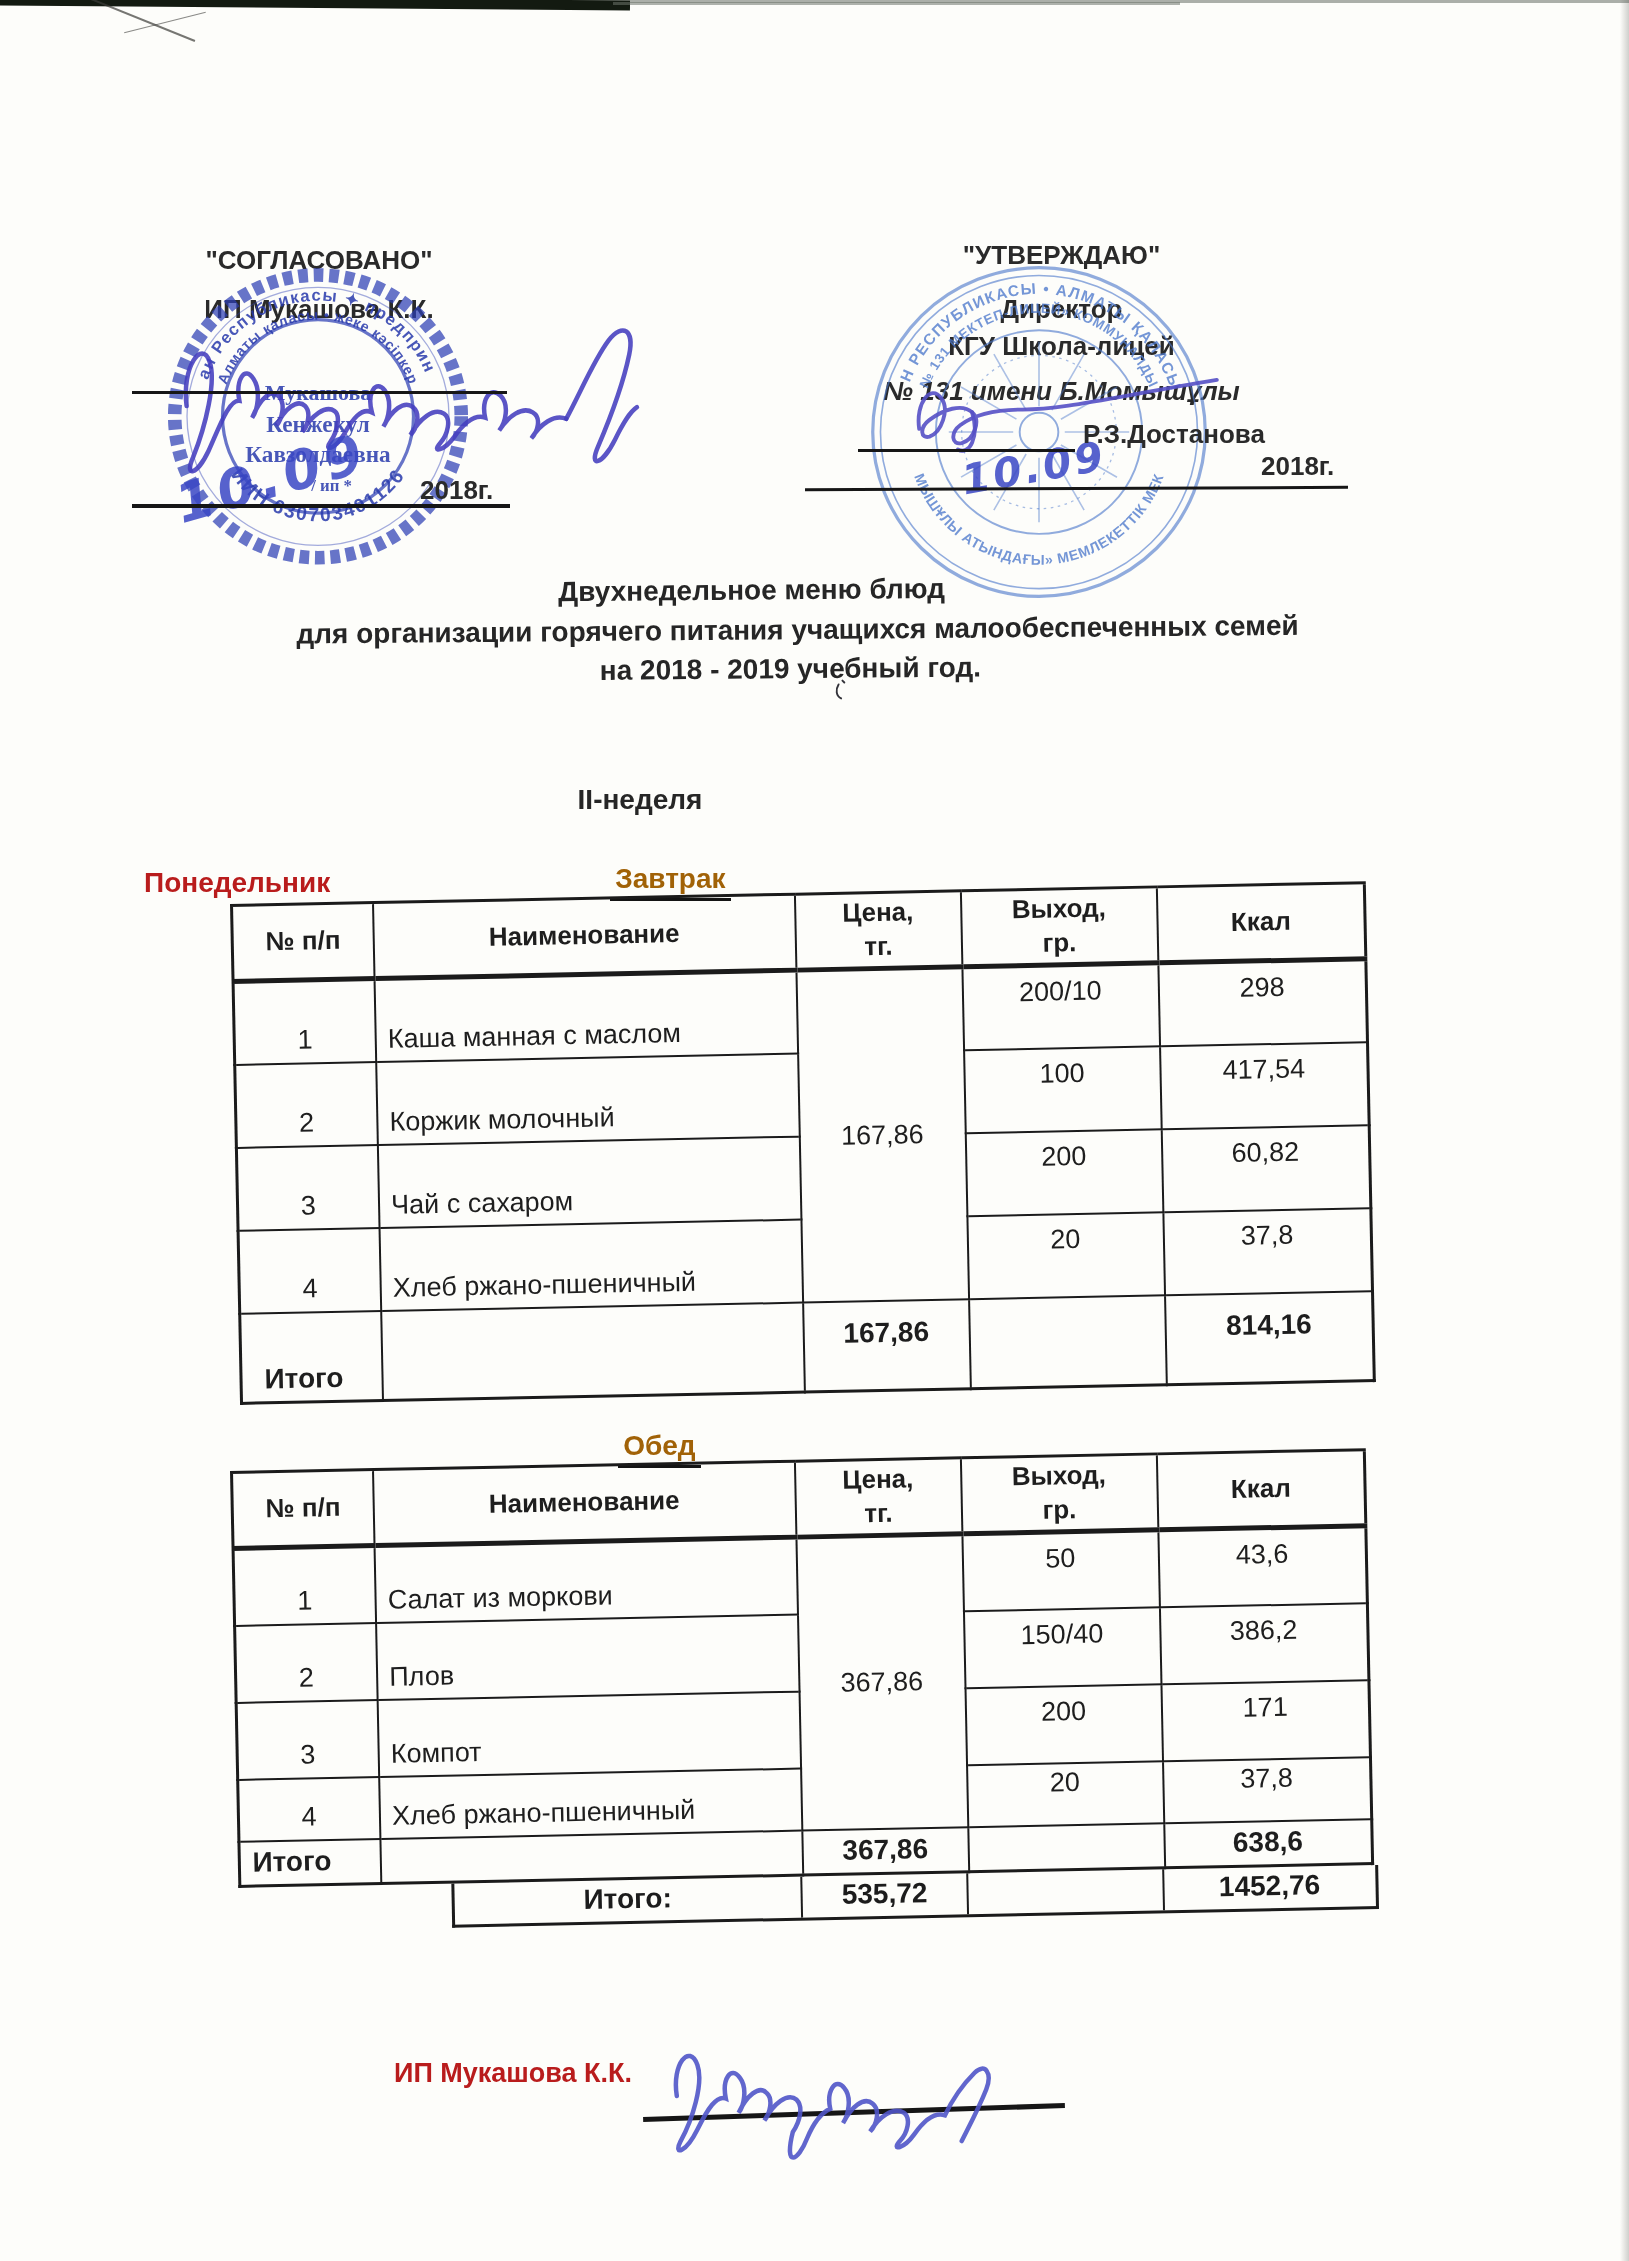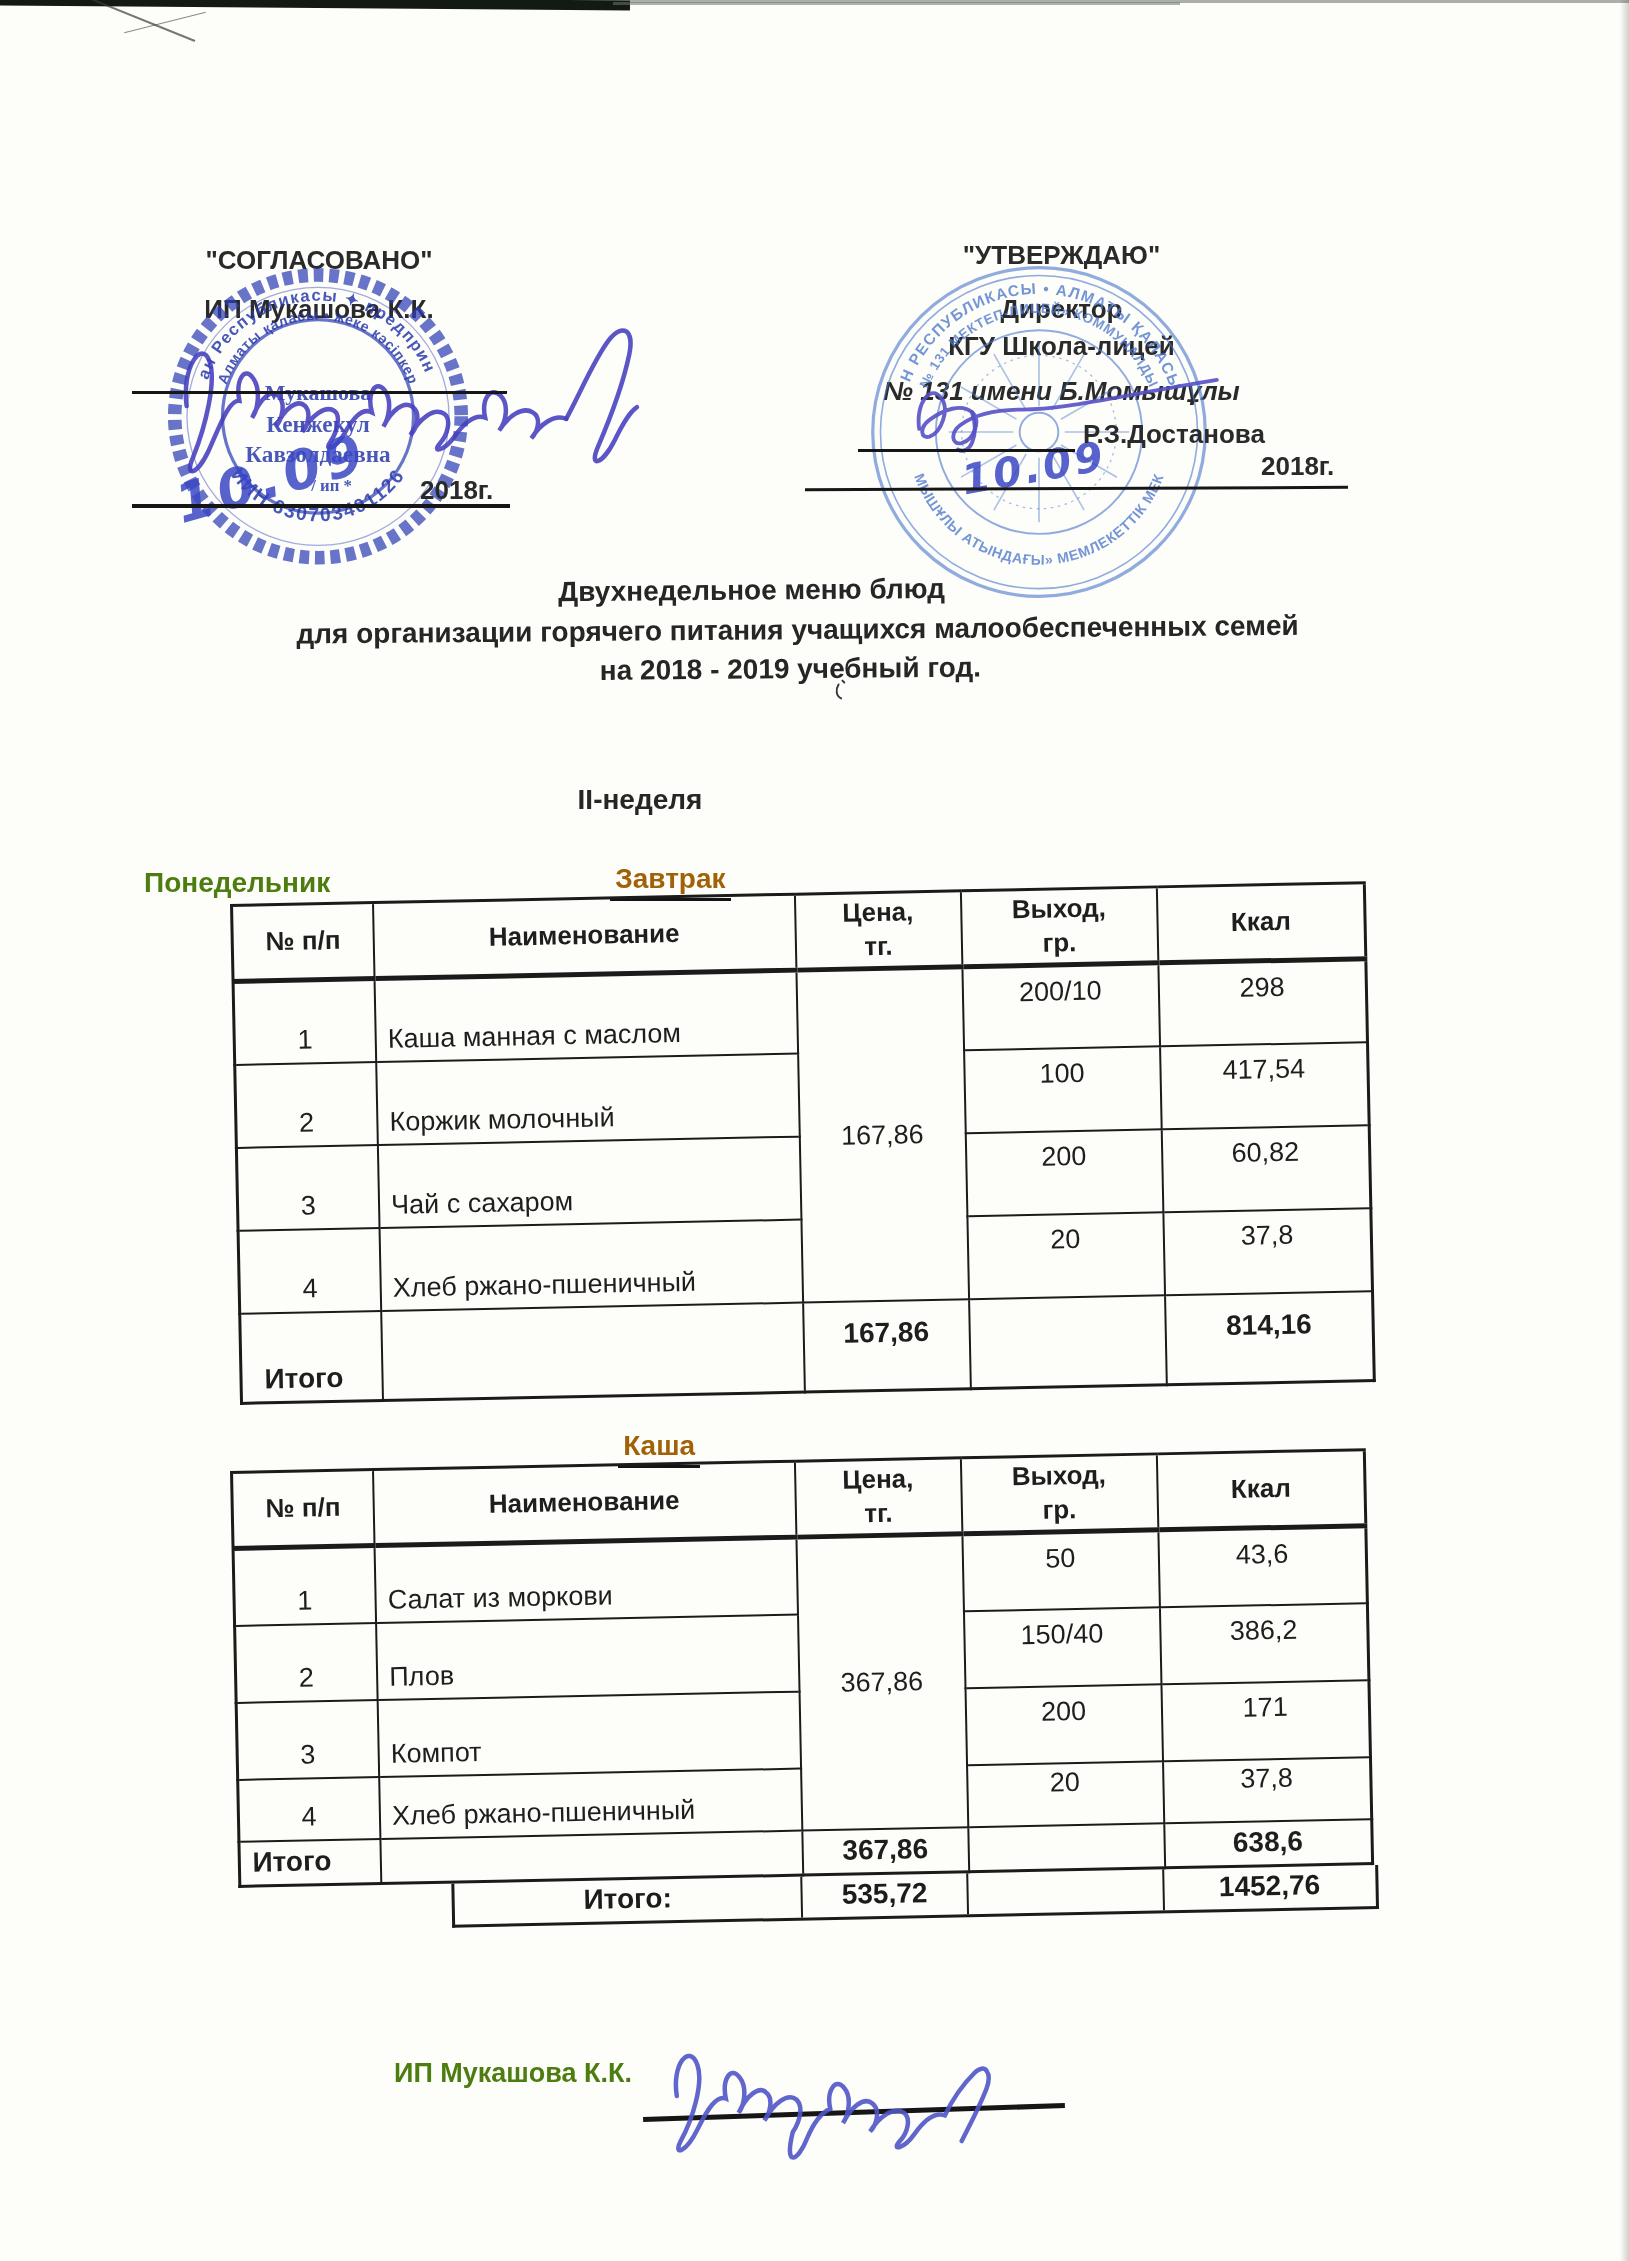--- a/index.html
+++ b/index.html
@@ -3,21 +3,21 @@
 <meta charset="utf-8">
 <style>
   html,body{margin:0;padding:0;background:#e8e8e4;}
   .page{
     position:relative; width:1630px; height:2261px; overflow:hidden;
     background:#fdfdfa; font-family:"Liberation Sans", sans-serif; color:#1e1e1e;
   }
   .abs{position:absolute;}
   .b{font-weight:bold;}
   .hline{position:absolute; background:#161616;}
-  .doc-text{color:#4d7c0f;}
+  .doc-text{color:#b91c1c;}
   
   .skew{transform:rotate(-1.15deg); transform-origin:0 0;}
   .menu-table{border-collapse:collapse; table-layout:fixed; width:1134px;}
   .menu-table th,.menu-table td{border:2.6px solid #1b1b1b; color:#1e1e1e; overflow:visible;}
   .menu-table th{font-size:26px; font-weight:bold; text-align:center; vertical-align:middle; line-height:1.3; padding:0;}
   .hrow th{border-bottom-width:5.2px; border-top-width:3.9px;}
   .menu-table{border:3.9px solid #1b1b1b;}
   .c-num{font-size:27px; text-align:center; vertical-align:bottom; padding:0 0 6.4px 0;}
   .c-name{font-size:27px; vertical-align:bottom; padding:0 0 5.2px 11.6px;}
   .c-price{font-size:27px; text-align:center; vertical-align:middle;}
@@ -228,21 +228,21 @@
         <td></td>
         <td class="t-price">167,86</td>
         <td></td>
         <td class="t-kcal">814,16</td>
       </tr>
     </tbody>
       </table>
   </div>
 
   <div class="abs" style="left:618px; top:1430px;">
-    <span class="meal-title">Каша</span>
+    <span class="meal-title">Обед</span>
   </div>
 
   <div class="abs skew" style="left:230px; top:1471px; width:1135px;">
     <table class="menu-table">
       <colgroup>
           <col style="width:141px">
           <col style="width:422px">
           <col style="width:166px">
           <col style="width:196px">
           <col style="width:208px">

